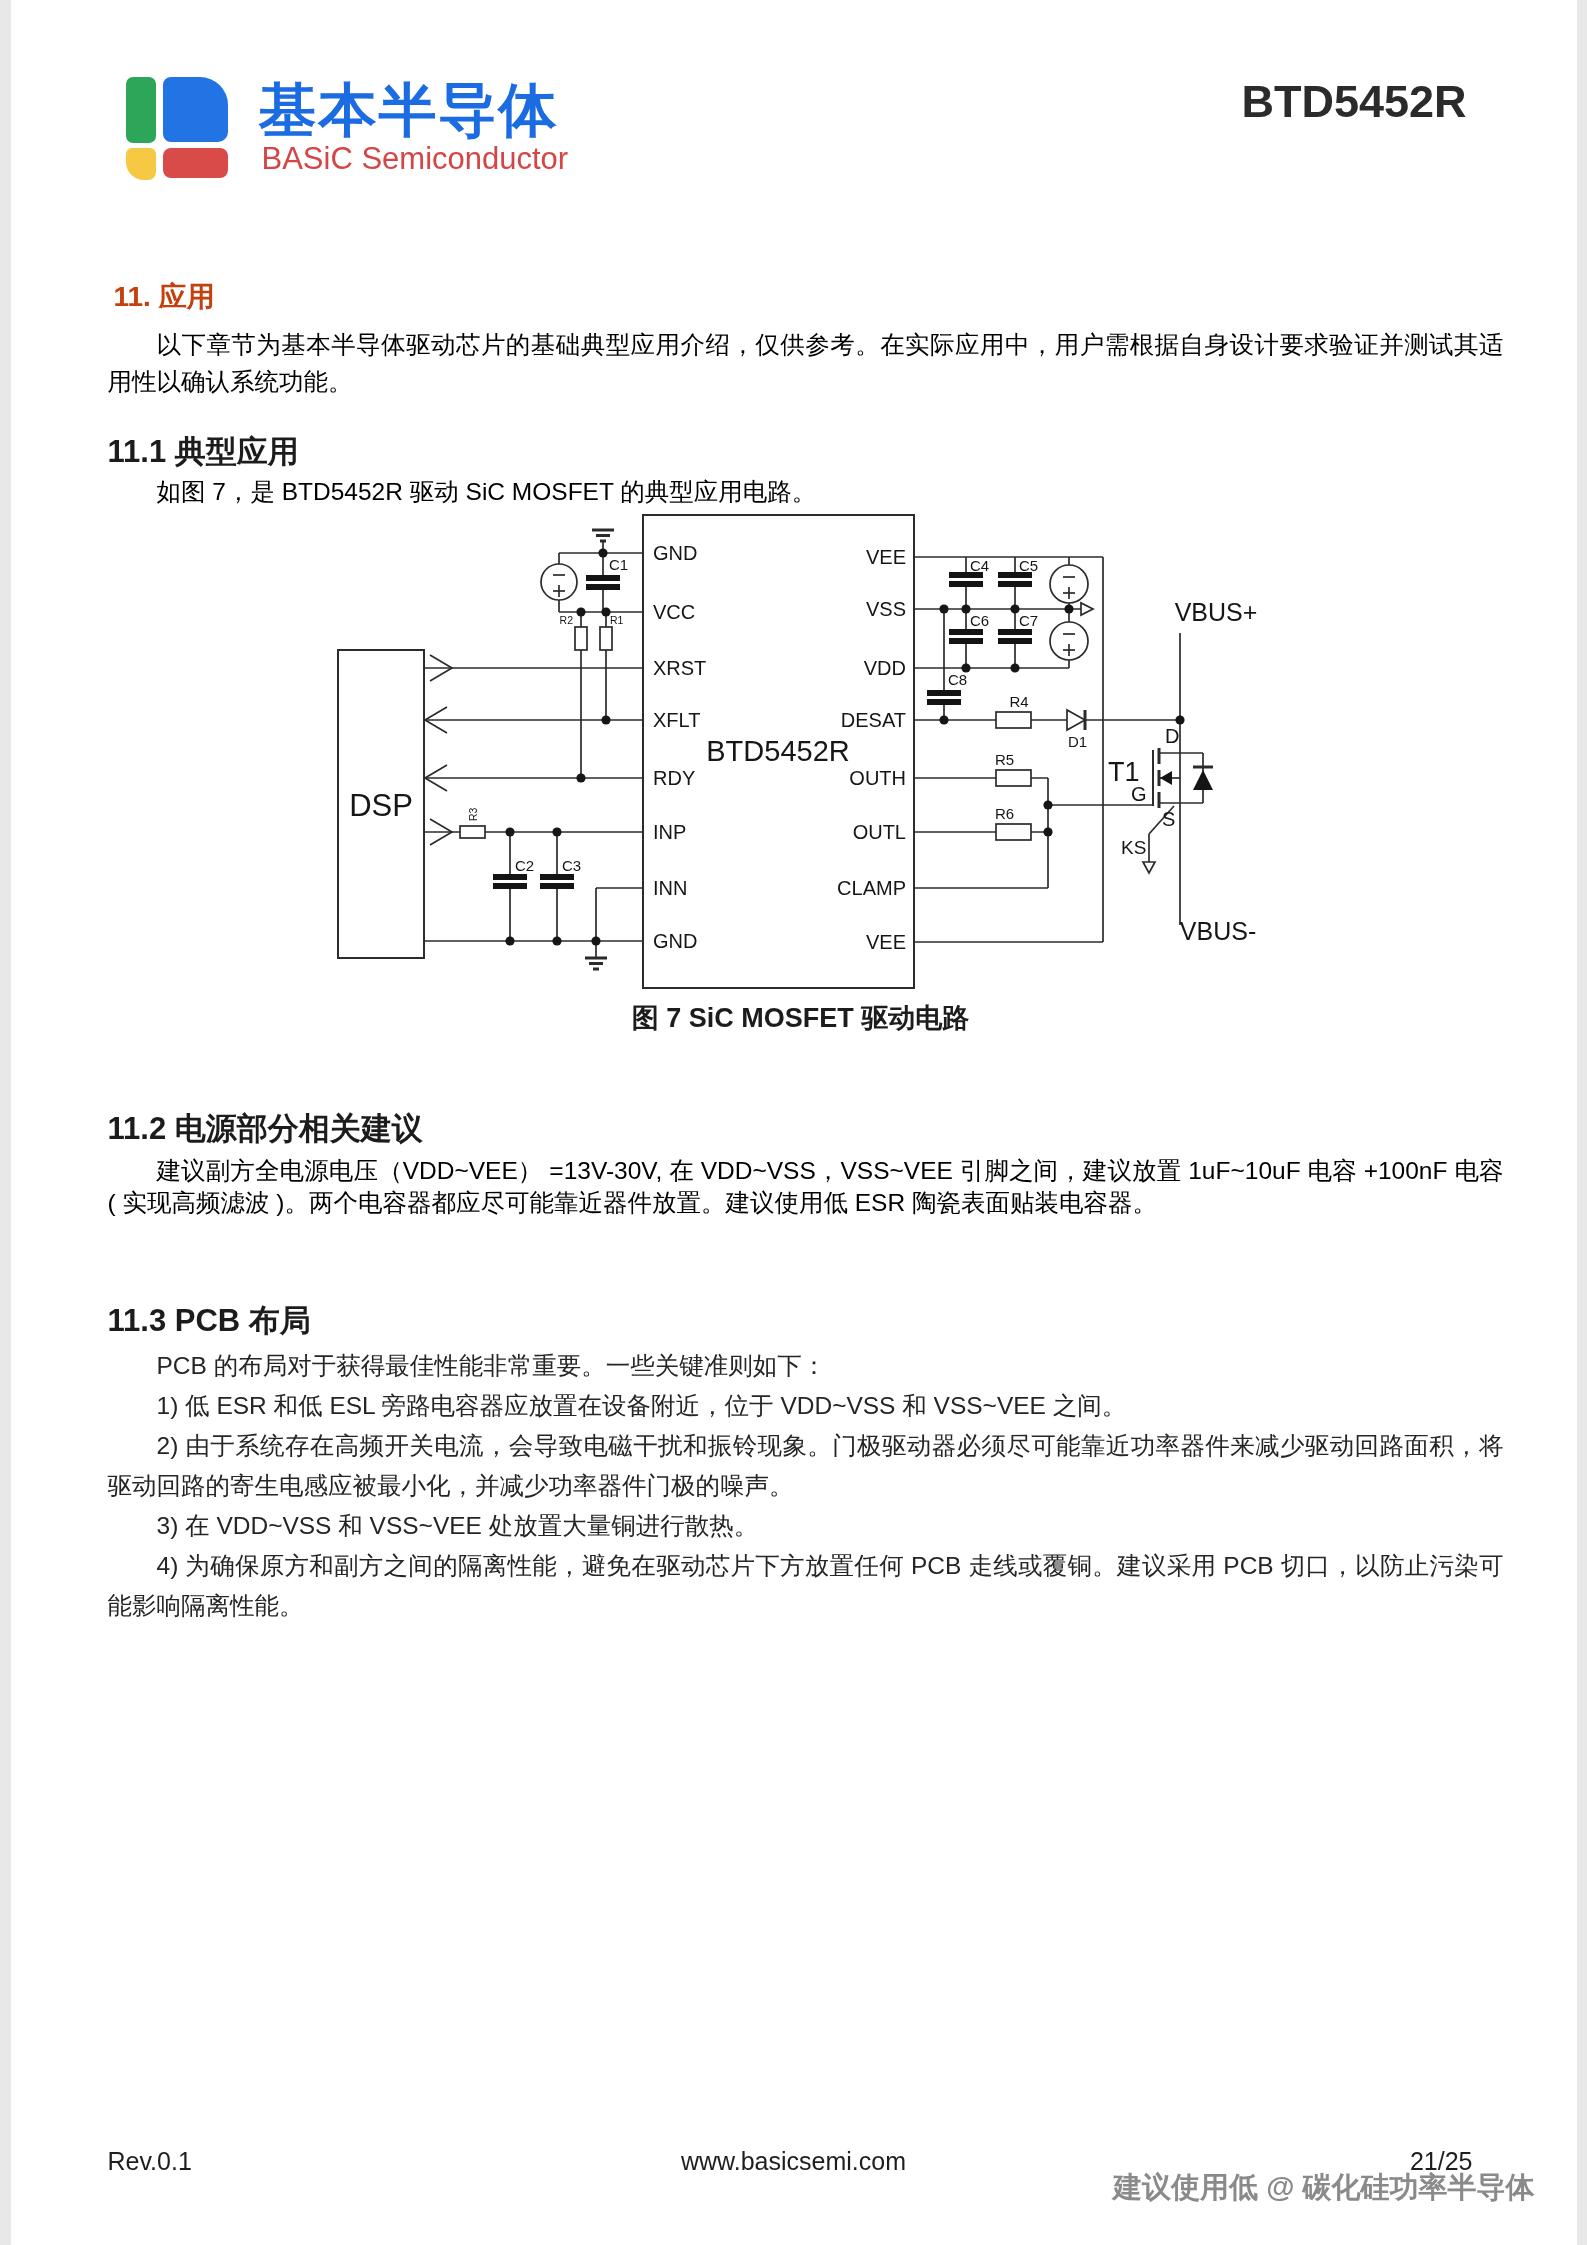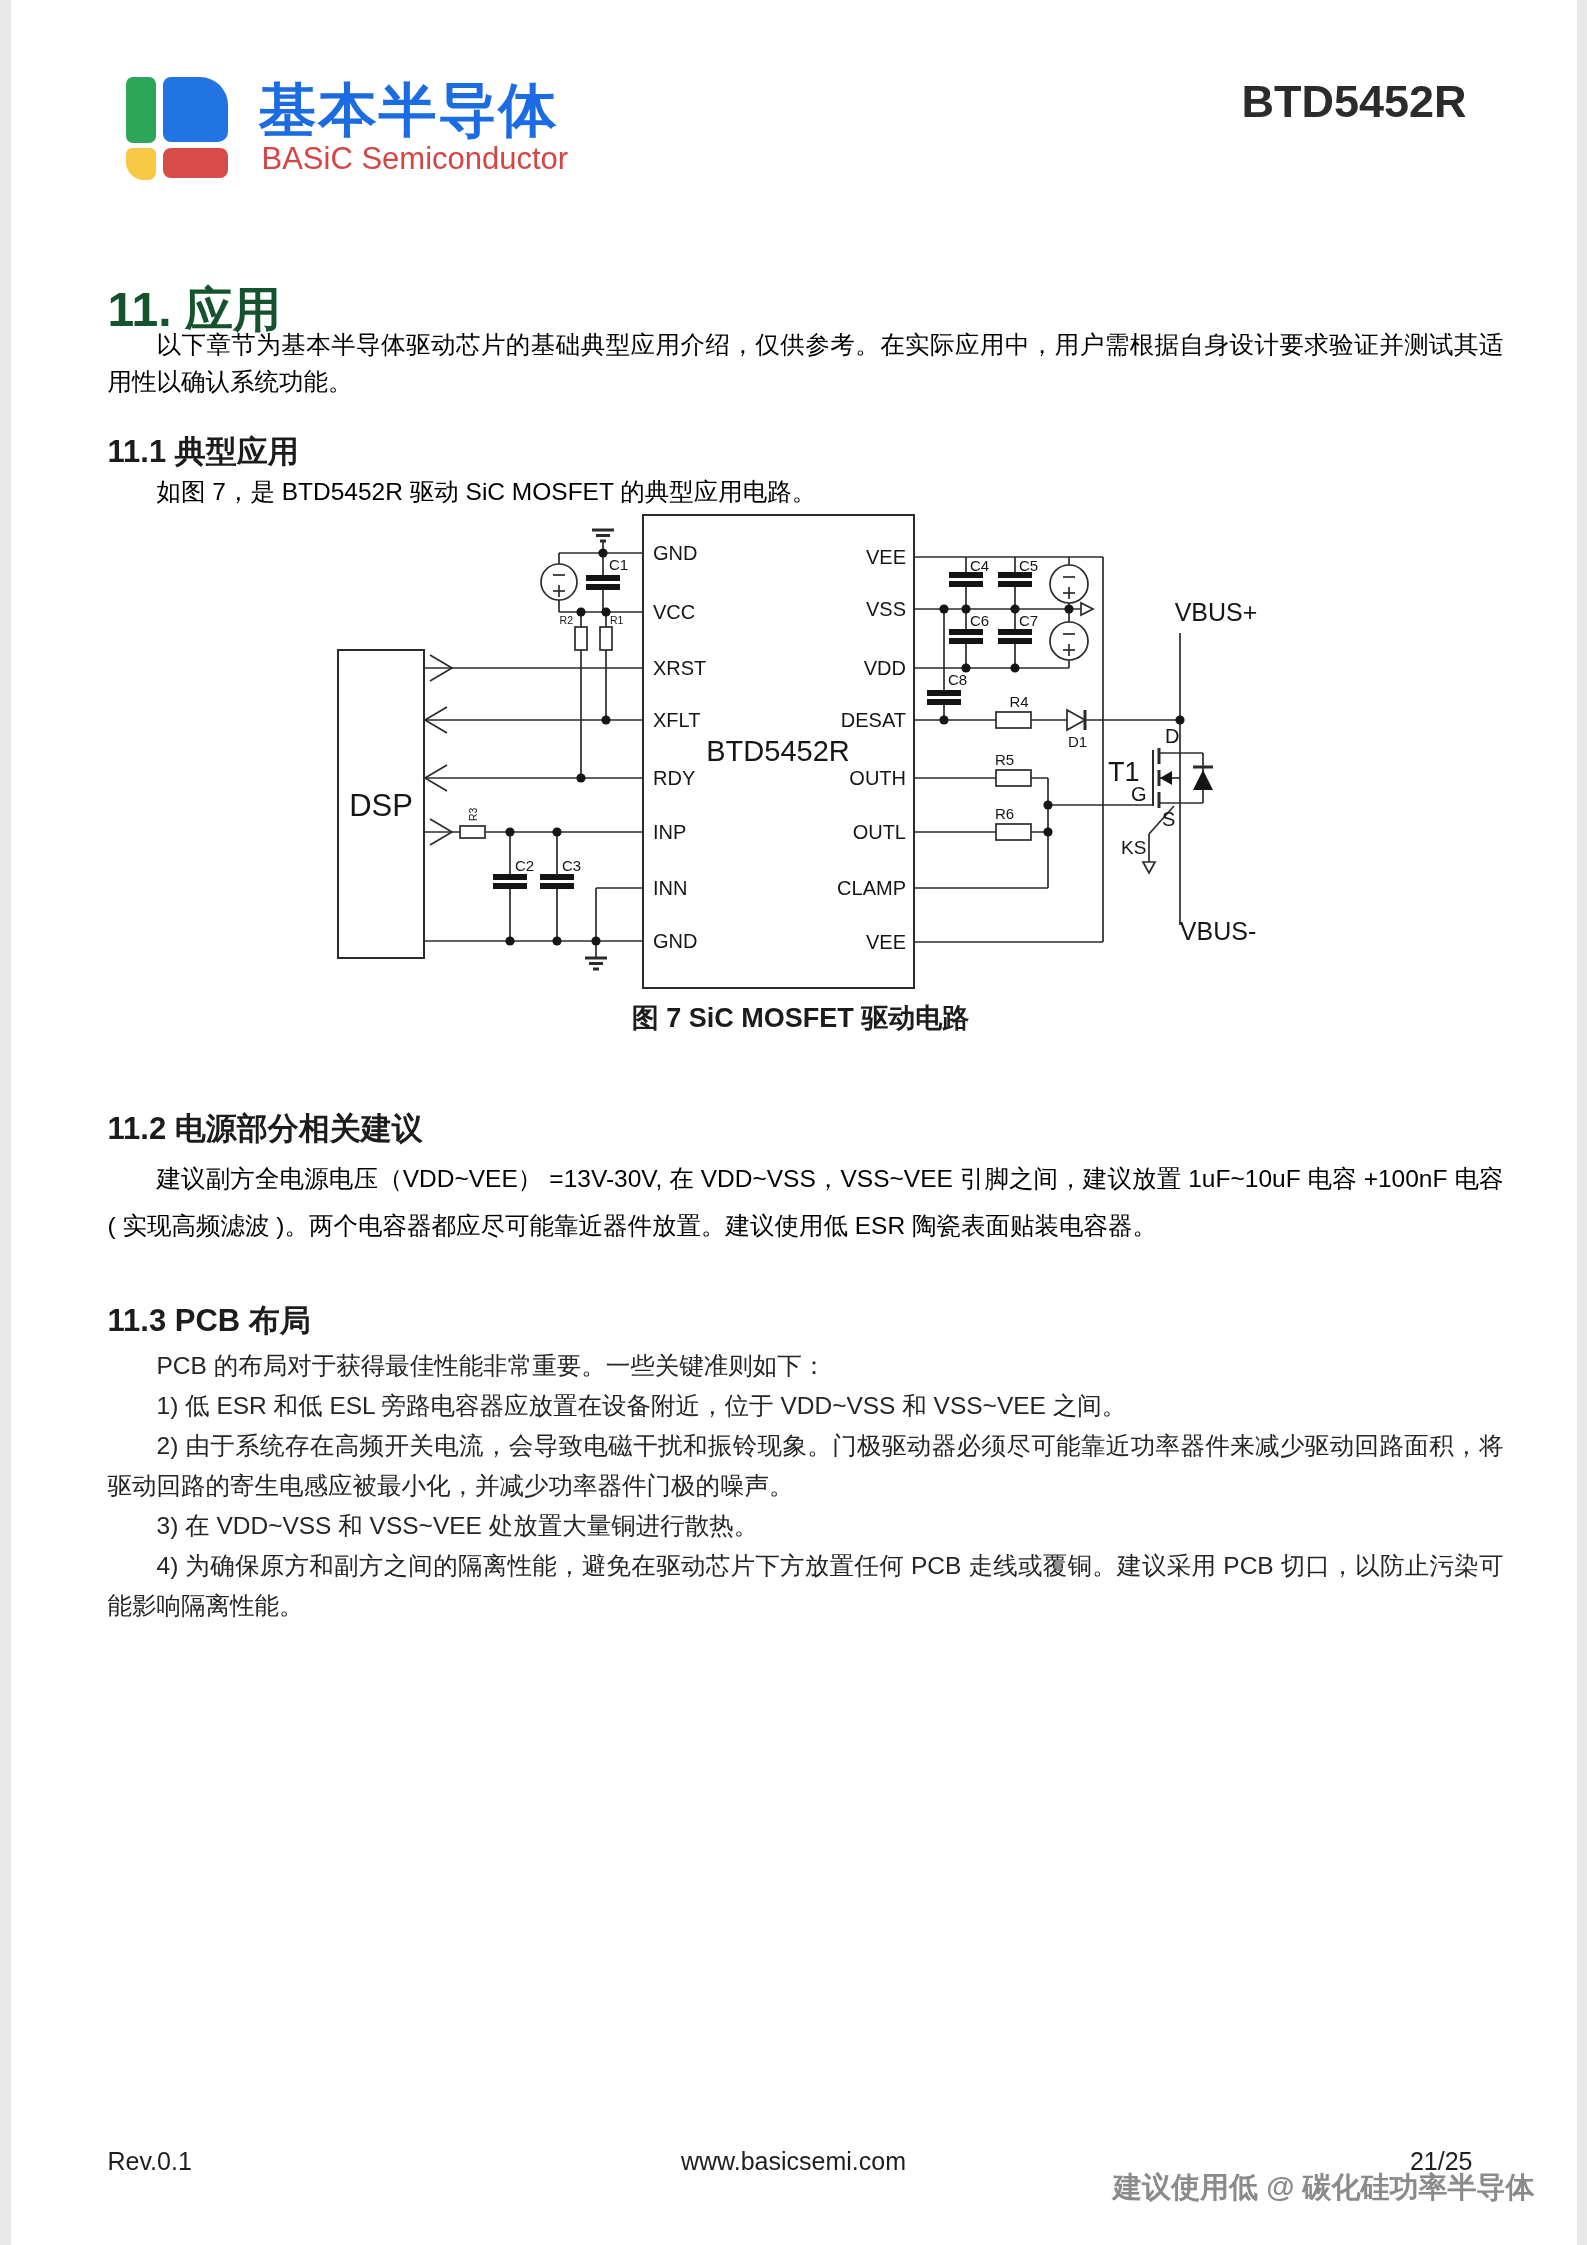--- a/index.html
+++ b/index.html
@@ -4,25 +4,25 @@
 <style>
   html,body{margin:0;padding:0;background:#e8e8e8;}
   .page{position:relative;width:1566px;height:2245px;background:#ffffff;margin:0 auto;
         font-family:"Liberation Sans","DejaVu Sans",sans-serif;color:#212121;overflow:hidden;text-decoration:underline;}
   
   .logo-cell{position:absolute;}
   .brand-cn{position:absolute;left:248px;top:72px;font-size:58px;font-weight:700;color:#1b6ce2;letter-spacing:2px;}
   .brand-en{position:absolute;left:251px;top:141px;font-size:31px;color:#d64545;}
   .part-no{position:absolute;right:110px;top:76px;font-size:45px;font-weight:700;color:#2b2b2b;}
   
-  .h1{position:absolute;left:97px;font-size:48px;font-weight:700;color:#14532d;}
+  .h1{position:absolute;left:103px;font-size:28px;font-weight:700;color:#c2410c;}
   .h2{position:absolute;left:97px;font-size:31px;font-weight:700;color:#1c1c1c;}
   .para{position:absolute;left:97px;width:1396px;font-size:24.5px;line-height:37px;
         text-align:justify;text-indent:2em;color:#000000;}
-  .para2{line-height:47px;}
+  .para2{line-height:32px;}
   .caption{position:absolute;left:0;top:1000px;width:100%;text-align:center;
            font-size:27px;font-weight:700;color:#1c1c1c;padding-left:7px;}
   .pcb-list{position:absolute;left:97px;top:1346px;width:1396px;font-size:24.5px;line-height:40px;
             text-align:justify;color:#252525;}
   .pcb-list p{margin:0;text-indent:2em;}
   
   .footer-item{position:absolute;top:2147px;font-size:25px;color:#1e1e1e;}
   .watermark{position:absolute;top:2168px;right:42px;font-size:29px;font-weight:600;color:#8a8a8a;}
   
   svg.schem{position:absolute;left:0;top:0;}

